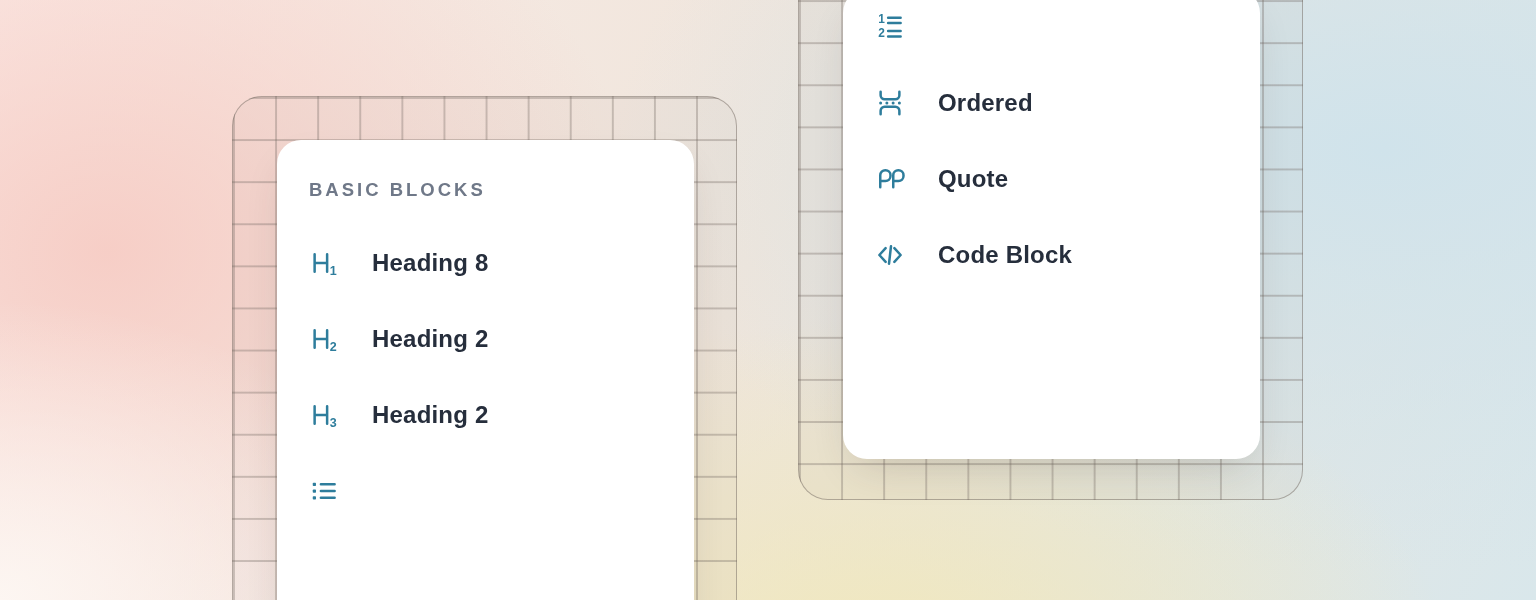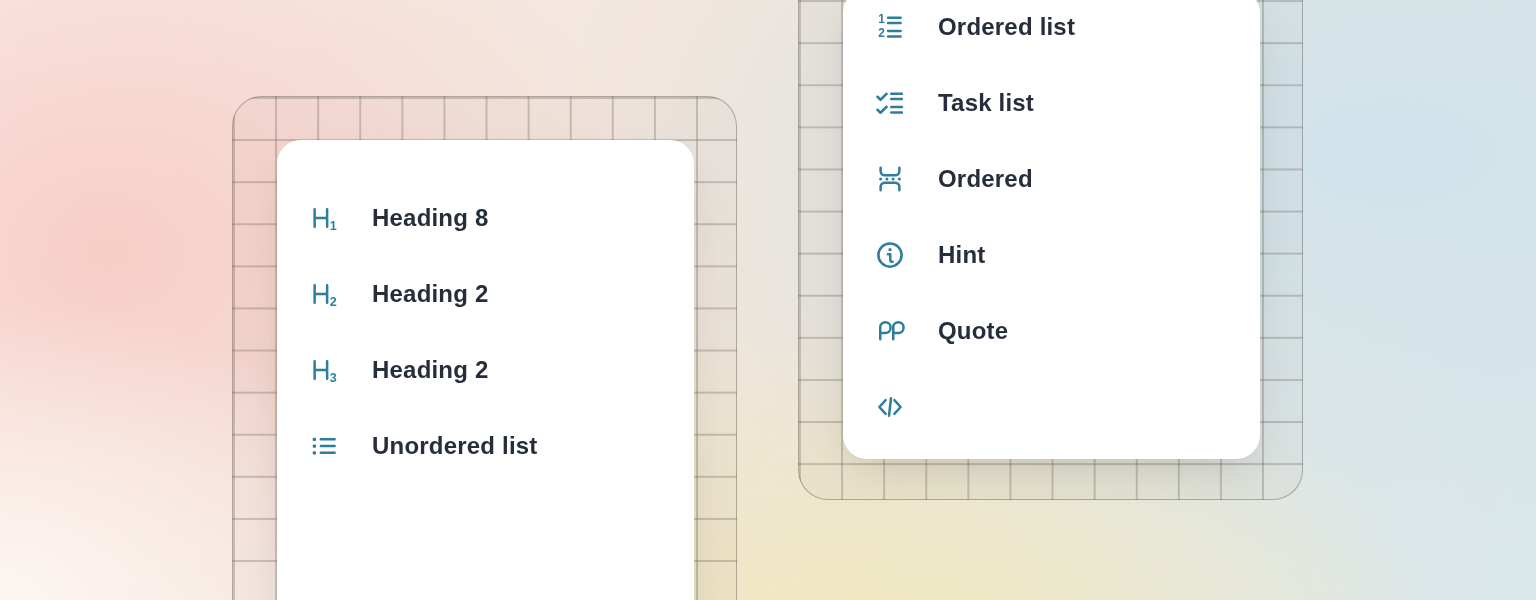--- a/index.html
+++ b/index.html
@@ -74,20 +74,21 @@
     white-space:nowrap;
   }
 </style>
 </head>
 <body>
 
 <div class="grid-panel left"></div>
 <div class="grid-panel right"></div>
 
 <div class="card left">
+  <div class="section-label">BASIC BLOCKS</div>
   <div>
       <div class="menu-item">
         <span class="icon">
           <svg viewBox="0 0 24 24" fill="none" stroke="currentColor" stroke-width="2" stroke-linecap="round" stroke-linejoin="round">
             <path d="M4.5 5v14M14.5 5v14M4.5 12h10"></path>
             <text x="16.5" y="21.5" font-size="10" stroke="none" fill="currentColor" font-family="inherit" font-weight="bold">1</text>
           </svg>
         </span>
         <span class="menu-item-label">Heading 8</span>
       </div>
@@ -111,79 +112,59 @@
       </div>
       <div class="menu-item">
         <span class="icon">
           <svg viewBox="0 0 24 24" fill="none" stroke="currentColor" stroke-width="2" stroke-linecap="round" stroke-linejoin="round">
             <rect x="3" y="5.3" width="2.6" height="2.6" rx="0.6" stroke="none" fill="currentColor"></rect>
             <rect x="3" y="10.7" width="2.6" height="2.6" rx="0.6" stroke="none" fill="currentColor"></rect>
             <rect x="3" y="16.1" width="2.6" height="2.6" rx="0.6" stroke="none" fill="currentColor"></rect>
             <path d="M9.5 6.6h11M9.5 12h11M9.5 17.4h11"></path>
           </svg>
         </span>
-        <span class="menu-item-label">Unordered list</span>
       </div>
     </div>
 </div>
 
 <div class="card right">
   <div>
       <div class="menu-item">
         <span class="icon">
           <svg viewBox="0 0 24 24" fill="none" stroke="currentColor" stroke-width="2" stroke-linecap="round" stroke-linejoin="round">
             <text x="2.5" y="8.8" font-size="9.5" stroke="none" fill="currentColor" font-family="inherit" font-weight="bold">1</text>
             <text x="2.5" y="20.2" font-size="9.5" stroke="none" fill="currentColor" font-family="inherit" font-weight="bold">2</text>
             <path d="M10.5 4.5h10M10.5 8.8h10M10.5 15.2h10M10.5 19.5h10"></path>
           </svg>
         </span>
-        <span class="menu-item-label">Ordered list</span>
-      </div>
-      <div class="menu-item">
-        <span class="icon">
-          <svg viewBox="0 0 24 24" fill="none" stroke="currentColor" stroke-width="2" stroke-linecap="round" stroke-linejoin="round">
-            <path d="M2 7l2.4 2.4L9.3 4.6M2 17.4l2.4 2.4L9.3 15"></path>
-            <path d="M13 4.5h8.5M13 8.8h8.5M13 15.2h8.5M13 19.5h8.5"></path>
-          </svg>
-        </span>
-        <span class="menu-item-label">Task list</span>
       </div>
       <div class="menu-item">
         <span class="icon">
           <svg viewBox="0 0 24 24" fill="none" stroke="currentColor" stroke-width="2" stroke-linecap="round" stroke-linejoin="round">
             <path d="M4.5 3v2.8a3.2 3.2 0 0 0 3.2 3.2h8.6a3.2 3.2 0 0 0 3.2-3.2V3"></path>
             <path d="M4.5 21v-2.8a3.2 3.2 0 0 1 3.2-3.2h8.6a3.2 3.2 0 0 1 3.2 3.2V21"></path>
             <circle cx="4.5" cy="12" r="1.2" stroke="none" fill="currentColor"></circle>
             <circle cx="9.5" cy="12" r="1.2" stroke="none" fill="currentColor"></circle>
             <circle cx="14.5" cy="12" r="1.2" stroke="none" fill="currentColor"></circle>
             <circle cx="19.5" cy="12" r="1.2" stroke="none" fill="currentColor"></circle>
           </svg>
         </span>
         <span class="menu-item-label">Ordered</span>
       </div>
       <div class="menu-item">
         <span class="icon">
           <svg viewBox="0 0 24 24" fill="none" stroke="currentColor" stroke-width="2" stroke-linecap="round" stroke-linejoin="round">
-            <circle cx="12" cy="12" r="9.3"></circle>
-            <circle cx="12" cy="7.7" r="1.3" stroke="none" fill="currentColor"></circle>
-            <path d="M10.3 11.3h1.9v4.8c0 .95.7 1.45 1.9 1.3"></path>
-          </svg>
-        </span>
-        <span class="menu-item-label">Hint</span>
-      </div>
-      <div class="menu-item">
-        <span class="icon">
-          <svg viewBox="0 0 24 24" fill="none" stroke="currentColor" stroke-width="2" stroke-linecap="round" stroke-linejoin="round">
             <path d="M4.2 18.5V9a4 4 0 0 1 4-4h.2a4 4 0 0 1 4 4v.6a4 4 0 0 1-4 4H4.2"></path>
             <path d="M14.6 18.5V9a4 4 0 0 1 4-4h.2a4 4 0 0 1 4 4v.6a4 4 0 0 1-4 4h-4.2"></path>
           </svg>
         </span>
         <span class="menu-item-label">Quote</span>
       </div>
       <div class="menu-item">
         <span class="icon">
           <svg viewBox="0 0 24 24" fill="none" stroke="currentColor" stroke-width="2" stroke-linecap="round" stroke-linejoin="round">
             <path d="M8.5 6.5 3.5 12l5 5.5M15.5 6.5l5 5.5-5 5.5M12.8 5l-1.6 14"></path>
           </svg>
         </span>
+        <span class="menu-item-label">Code Block</span>
       </div>
     </div>
 </div>
 
 </body></html>

